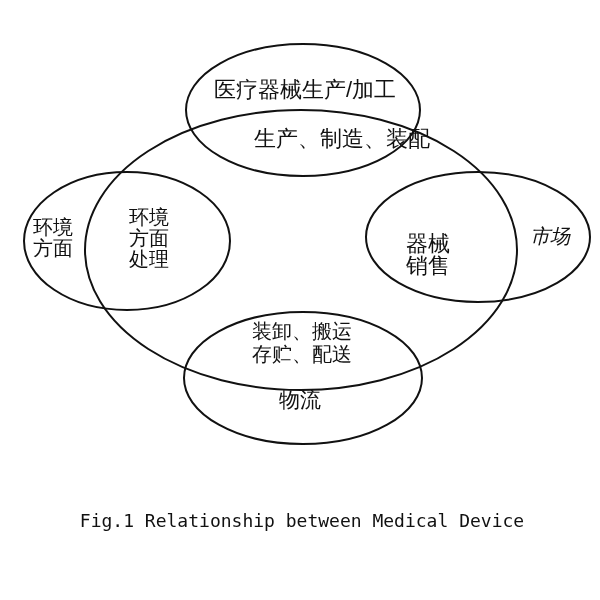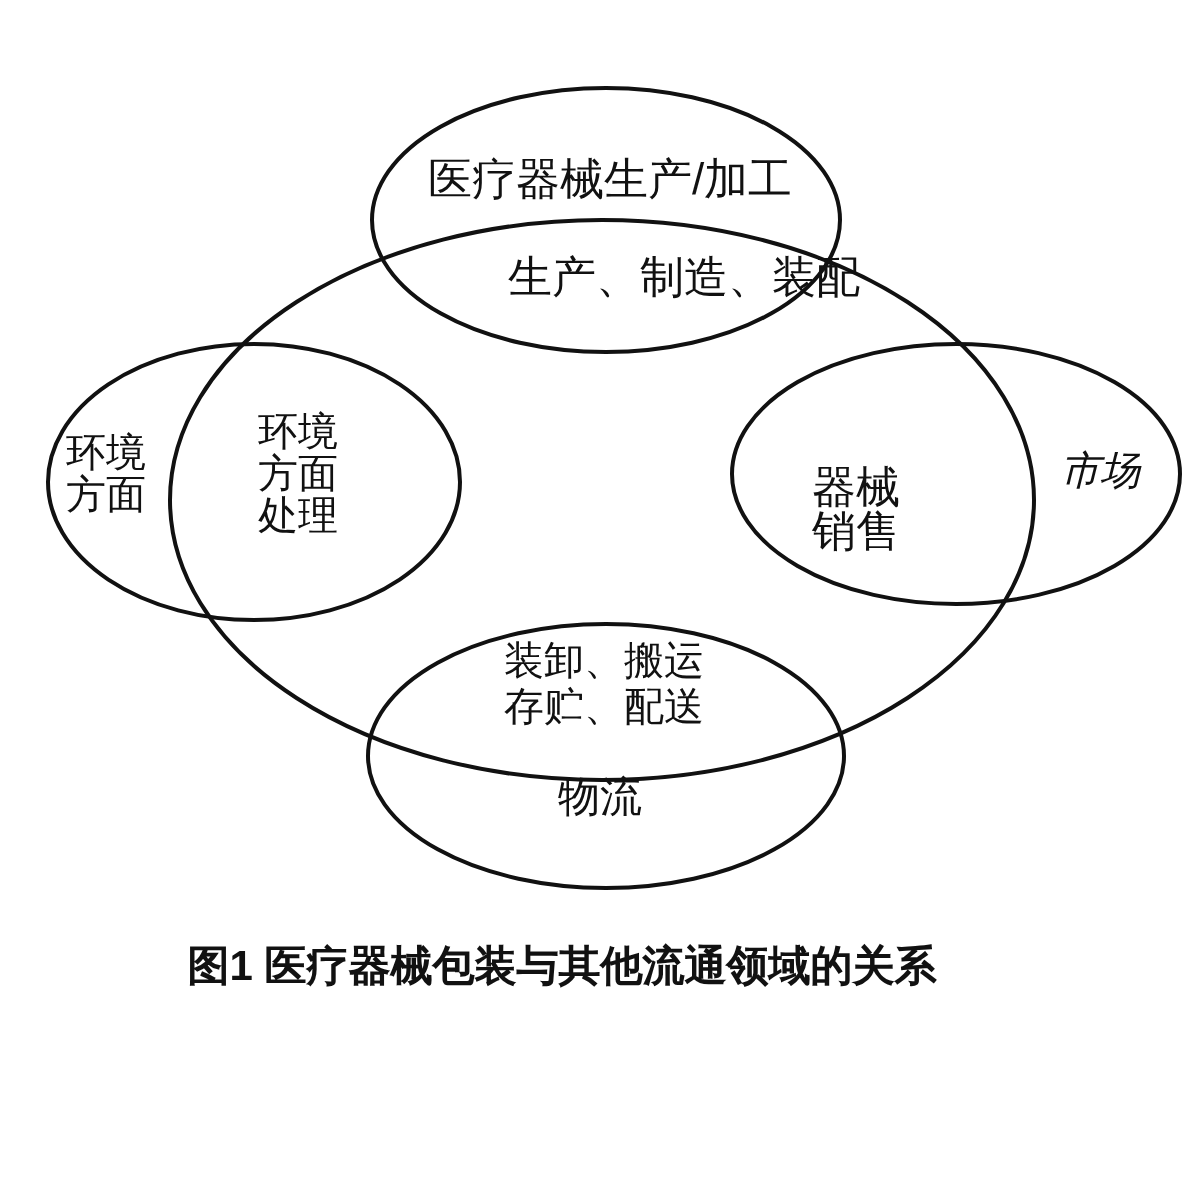--- a/index.html
+++ b/index.html
@@ -96,17 +96,17 @@
   <div class="label lbl-sales-overlap">器械
 销售</div>
 
   <div class="label lbl-market-outer">市场</div>
 
   <div class="label lbl-logistics-overlap">装卸、搬运
 存贮、配送</div>
 
   <div class="label lbl-logistics-outer">物流</div>
 
-  <div class="caption-line cap-zh">图1 医疗器械包装与其他流通领域的关系</div>
 
+  <div class="caption-line cap-en1">Fig.1 Relationship between Medical Device</div>
 
 
 </div>
 
 </body></html>

